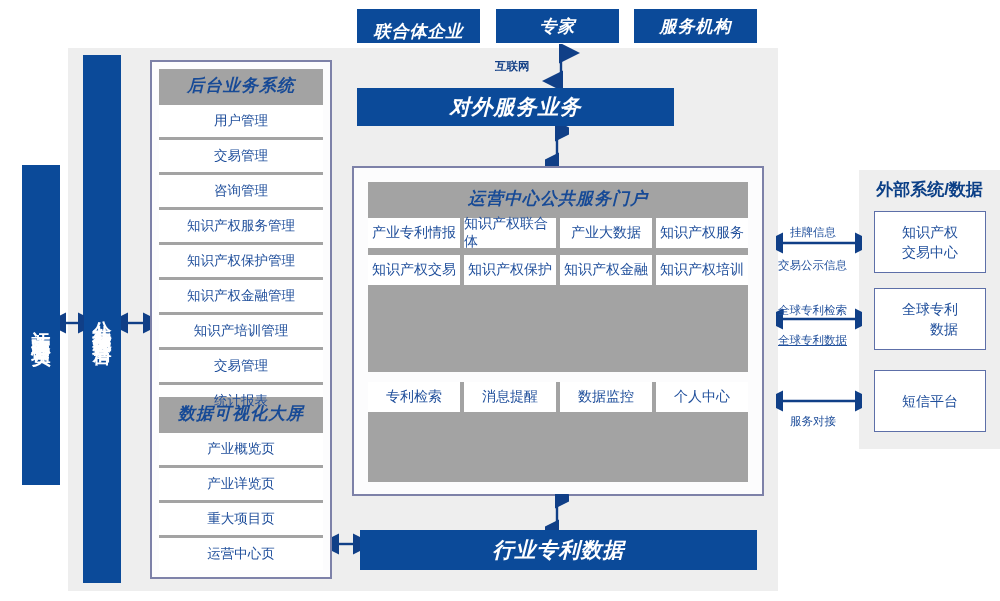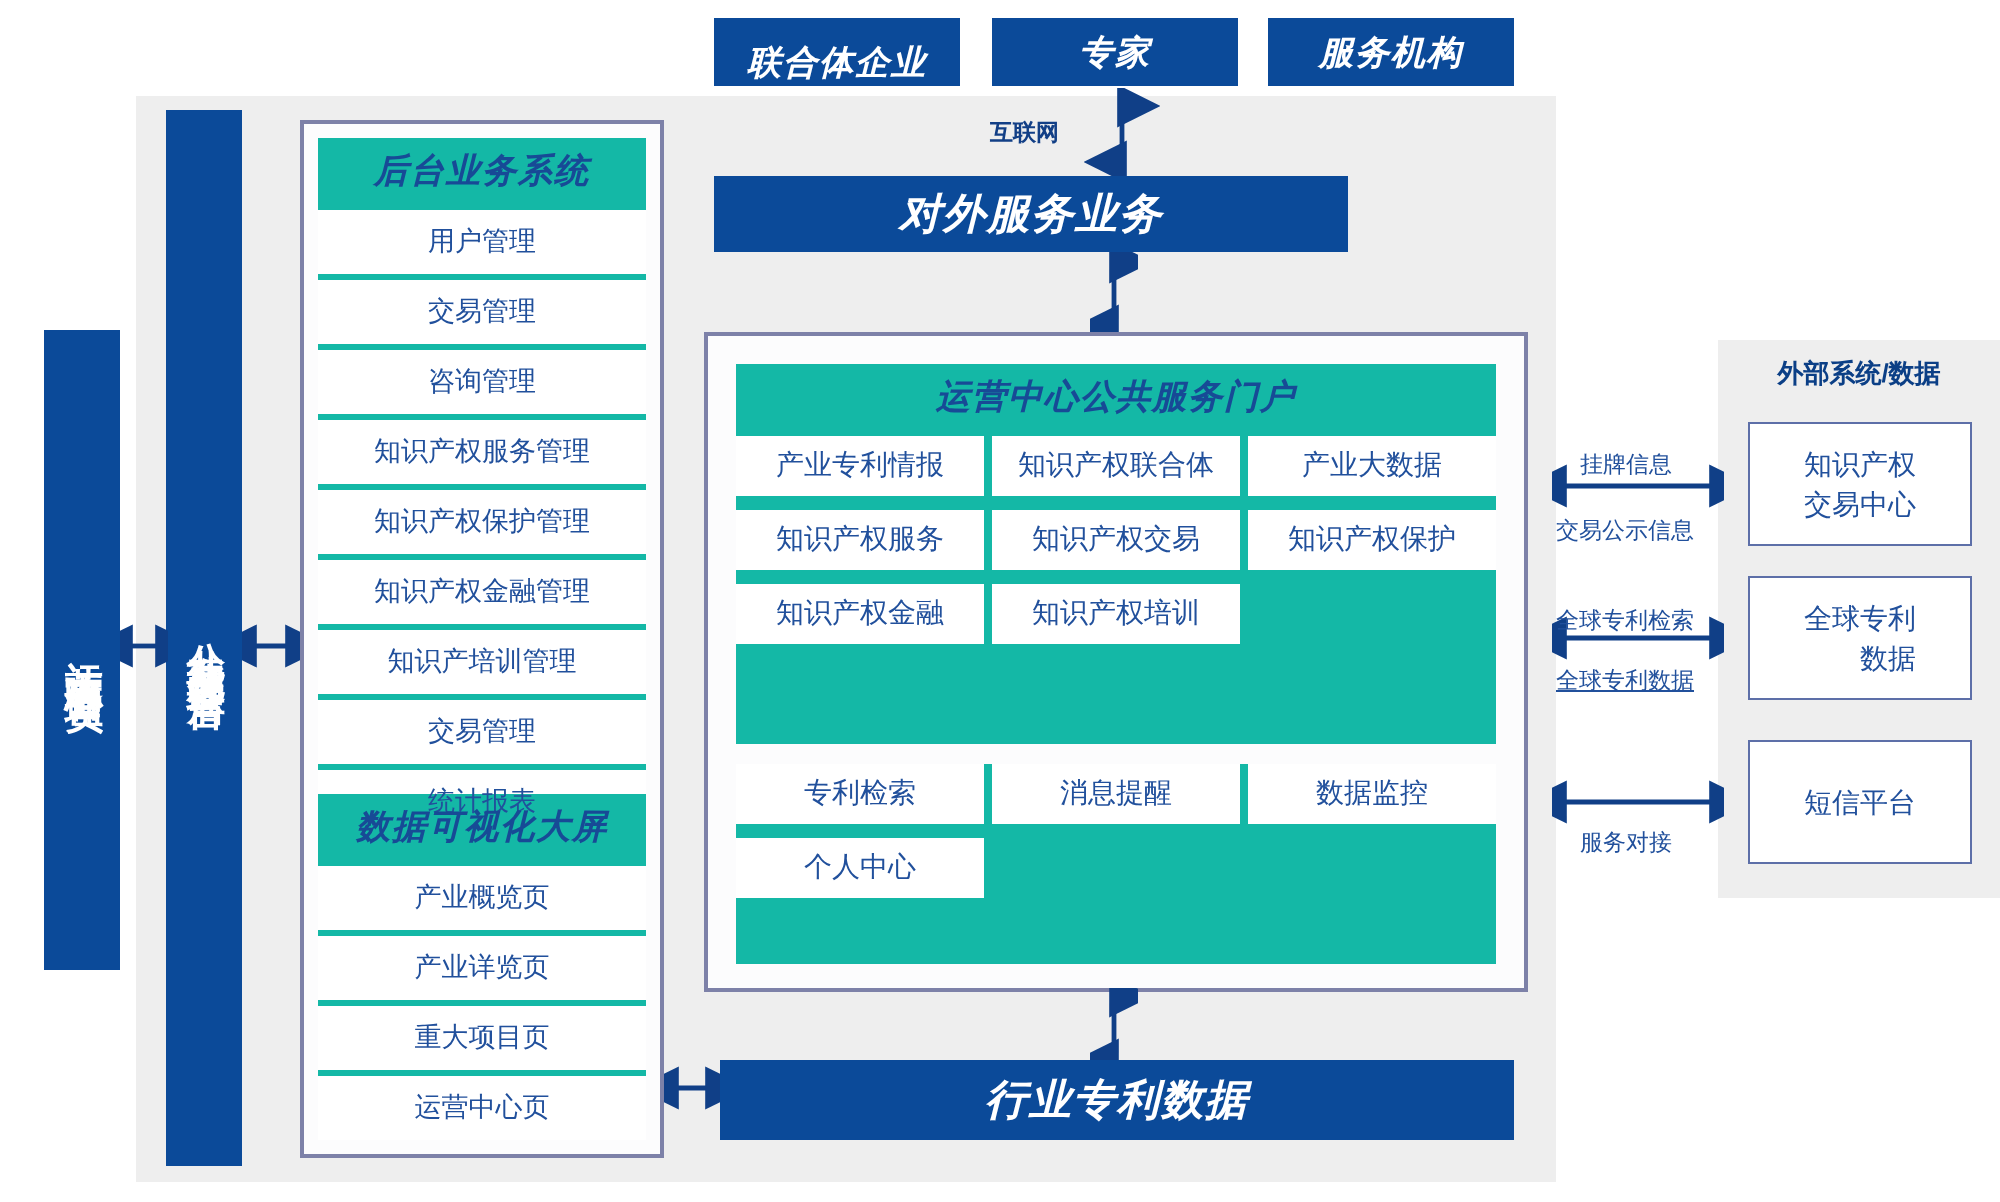--- a/index.html
+++ b/index.html
@@ -39,21 +39,21 @@
 
   
   .white-panel{
     background:#fcfcfd;
     border:2px solid #7d81a8;
     box-sizing:border-box;
   }
 
   
   .lav-group{
-    background:#14b8a6;
+    background:#a3a3a3;
     box-sizing:border-box;
     padding:0;
   }
   .group-title{
     color:#174a96;
     font-weight:bold;
     font-style:italic;
     text-align:center;
     font-size:17px;
     letter-spacing:1px;
@@ -66,37 +66,37 @@
     color:#21509c;
     font-size:13.5px;
     display:flex;align-items:center;justify-content:center;
     box-sizing:border-box;
     margin-bottom:3px;
   }
   .cell:last-child{margin-bottom:0;}
   .cell.tall{height:32px;}
   .cell.grid-cell{height:30px;font-size:14px;}
 
-  .grid2{display:grid;grid-template-columns:1fr 1fr 1fr;gap:4px;}
+  .grid2{display:grid;grid-template-columns:1fr 1fr 1fr 1fr;gap:4px;}
 
   
   .ext-box{
     background:#ffffff;
     border:1px solid #5d6fa8;
     color:#21509c;
     font-size:14px;
     display:flex;align-items:center;justify-content:center;
     text-align:right;
     line-height:1.45;
     box-sizing:border-box;
   }
   .ext-title{
     color:#0b3f86;
     font-weight:bold;
-    font-size:13px;
+    font-size:17px;
     text-align:center;
   }
   .conn-label{
     position:absolute;
     color:#21509c;
     font-size:11.5px;
     white-space:nowrap;
   }
   .conn-label.b{font-weight:bold;color:#123f86;}
 </style>

